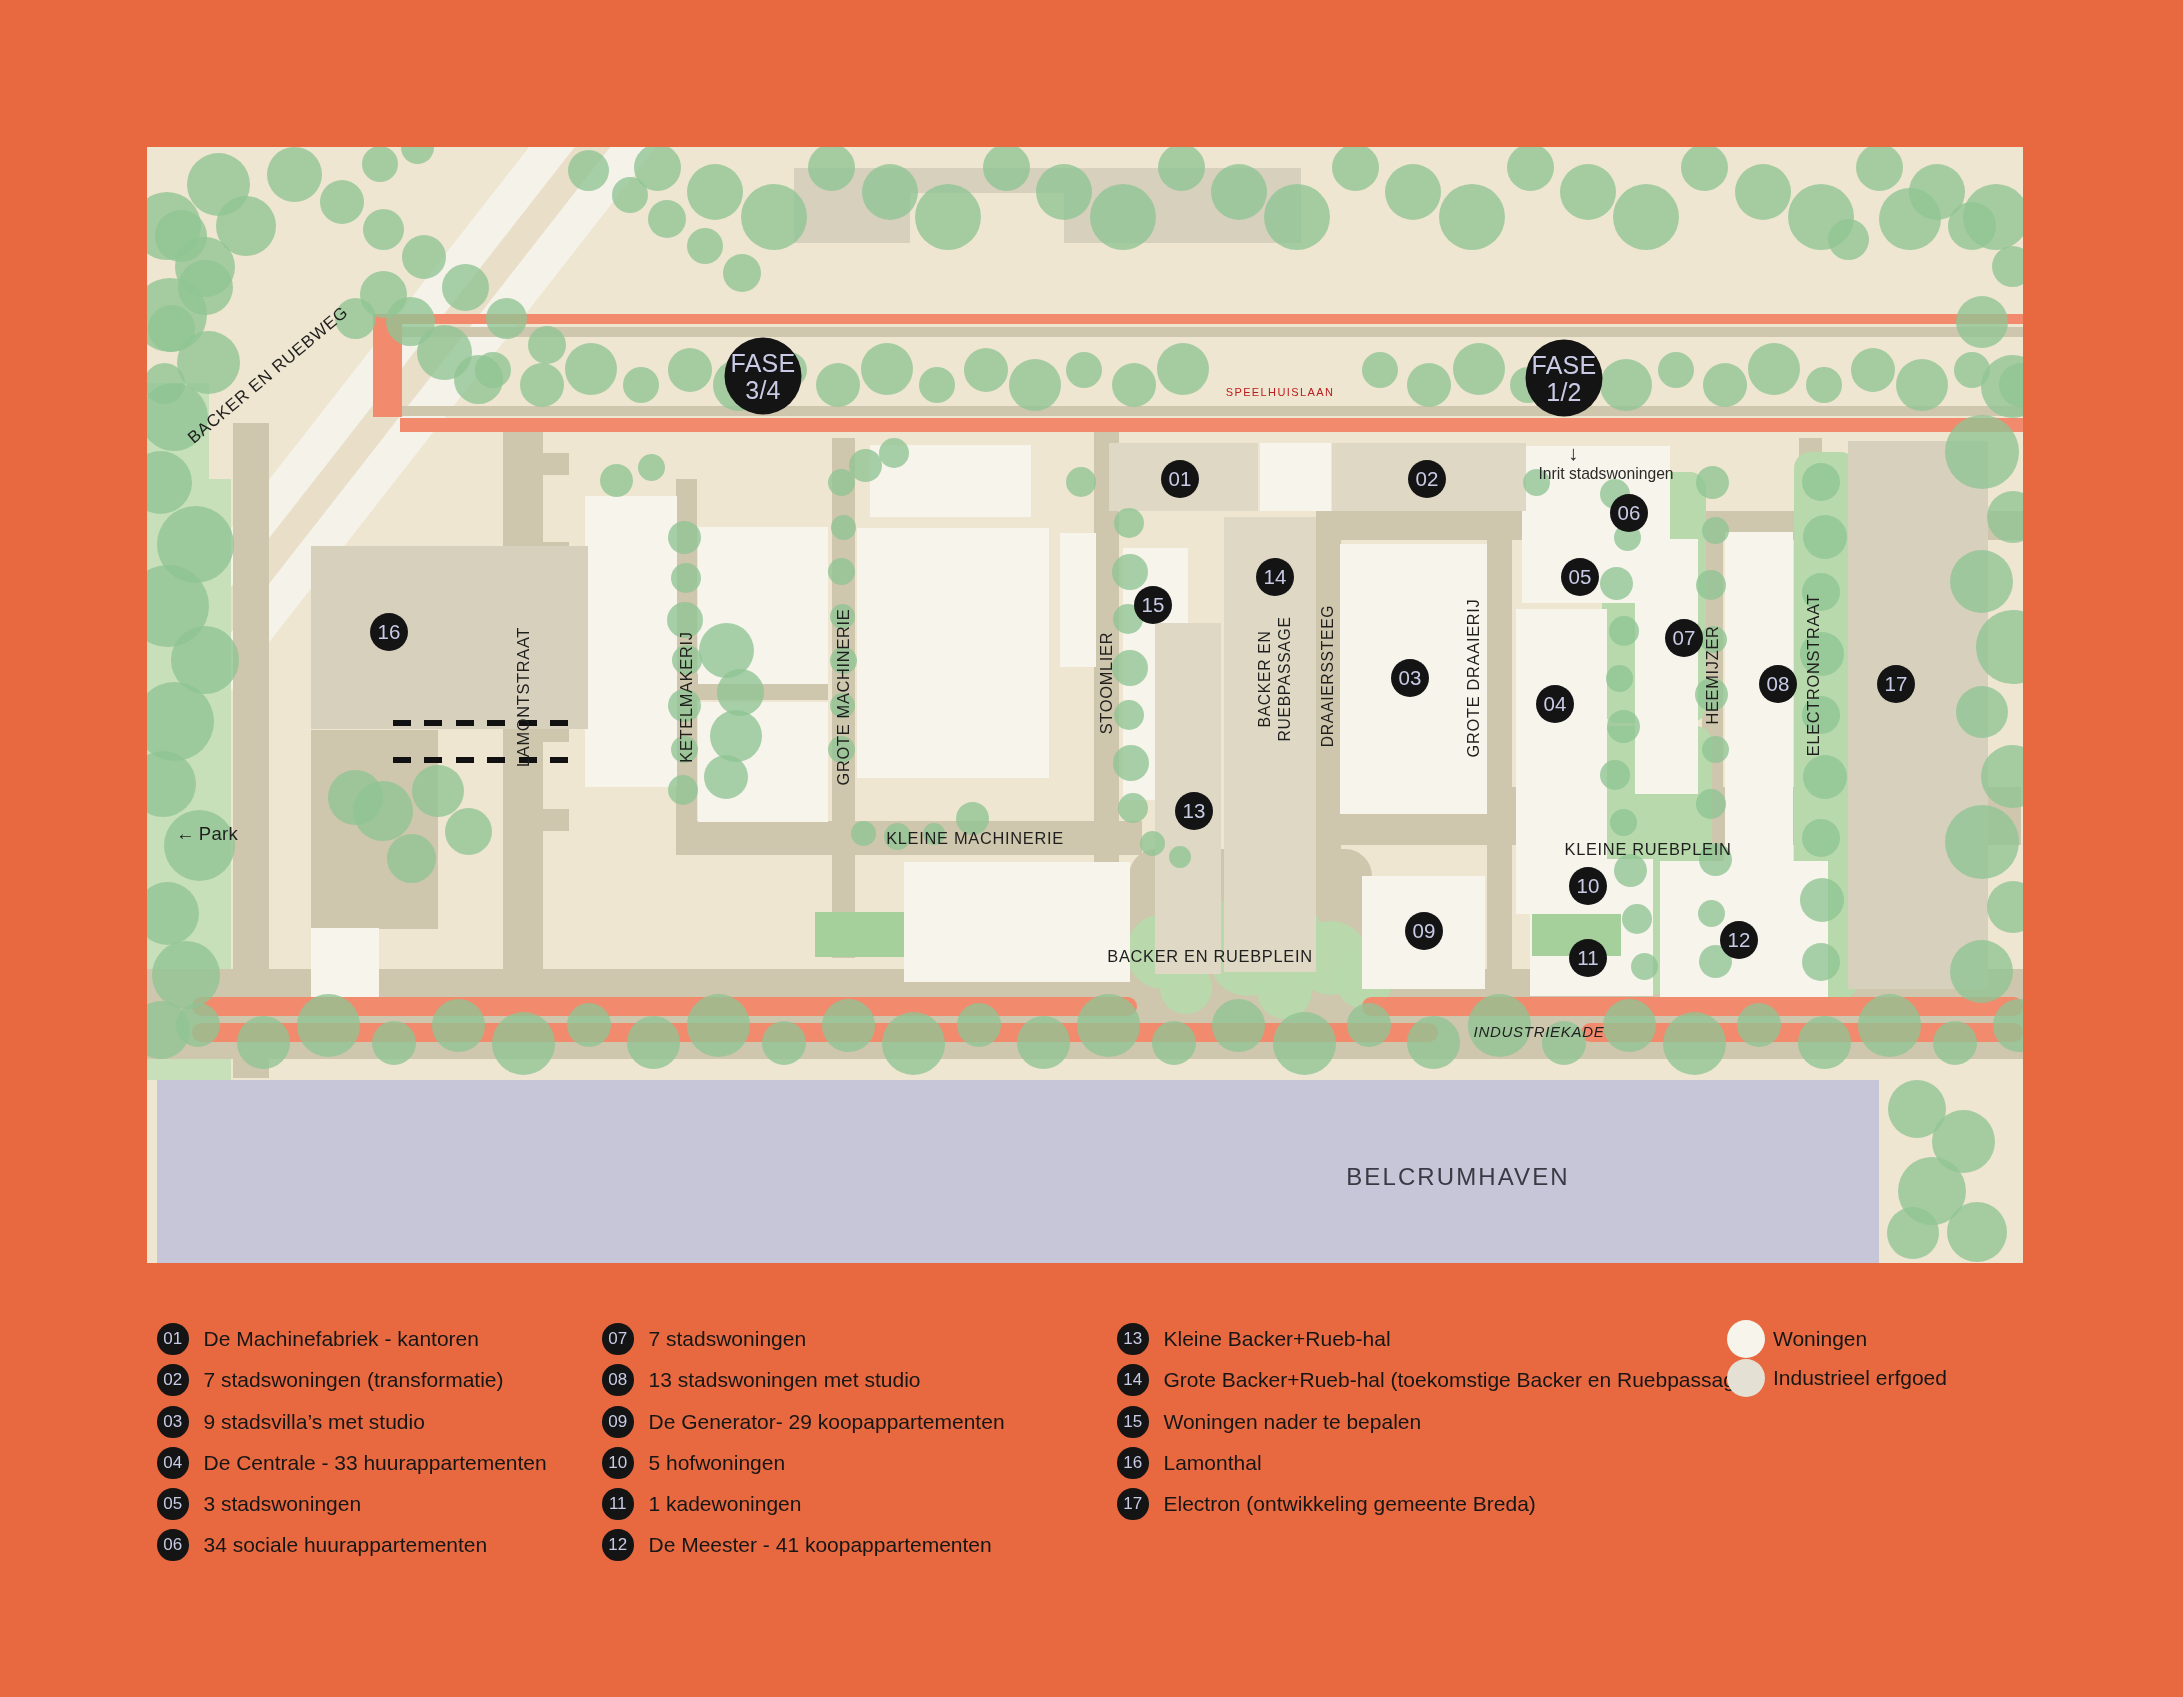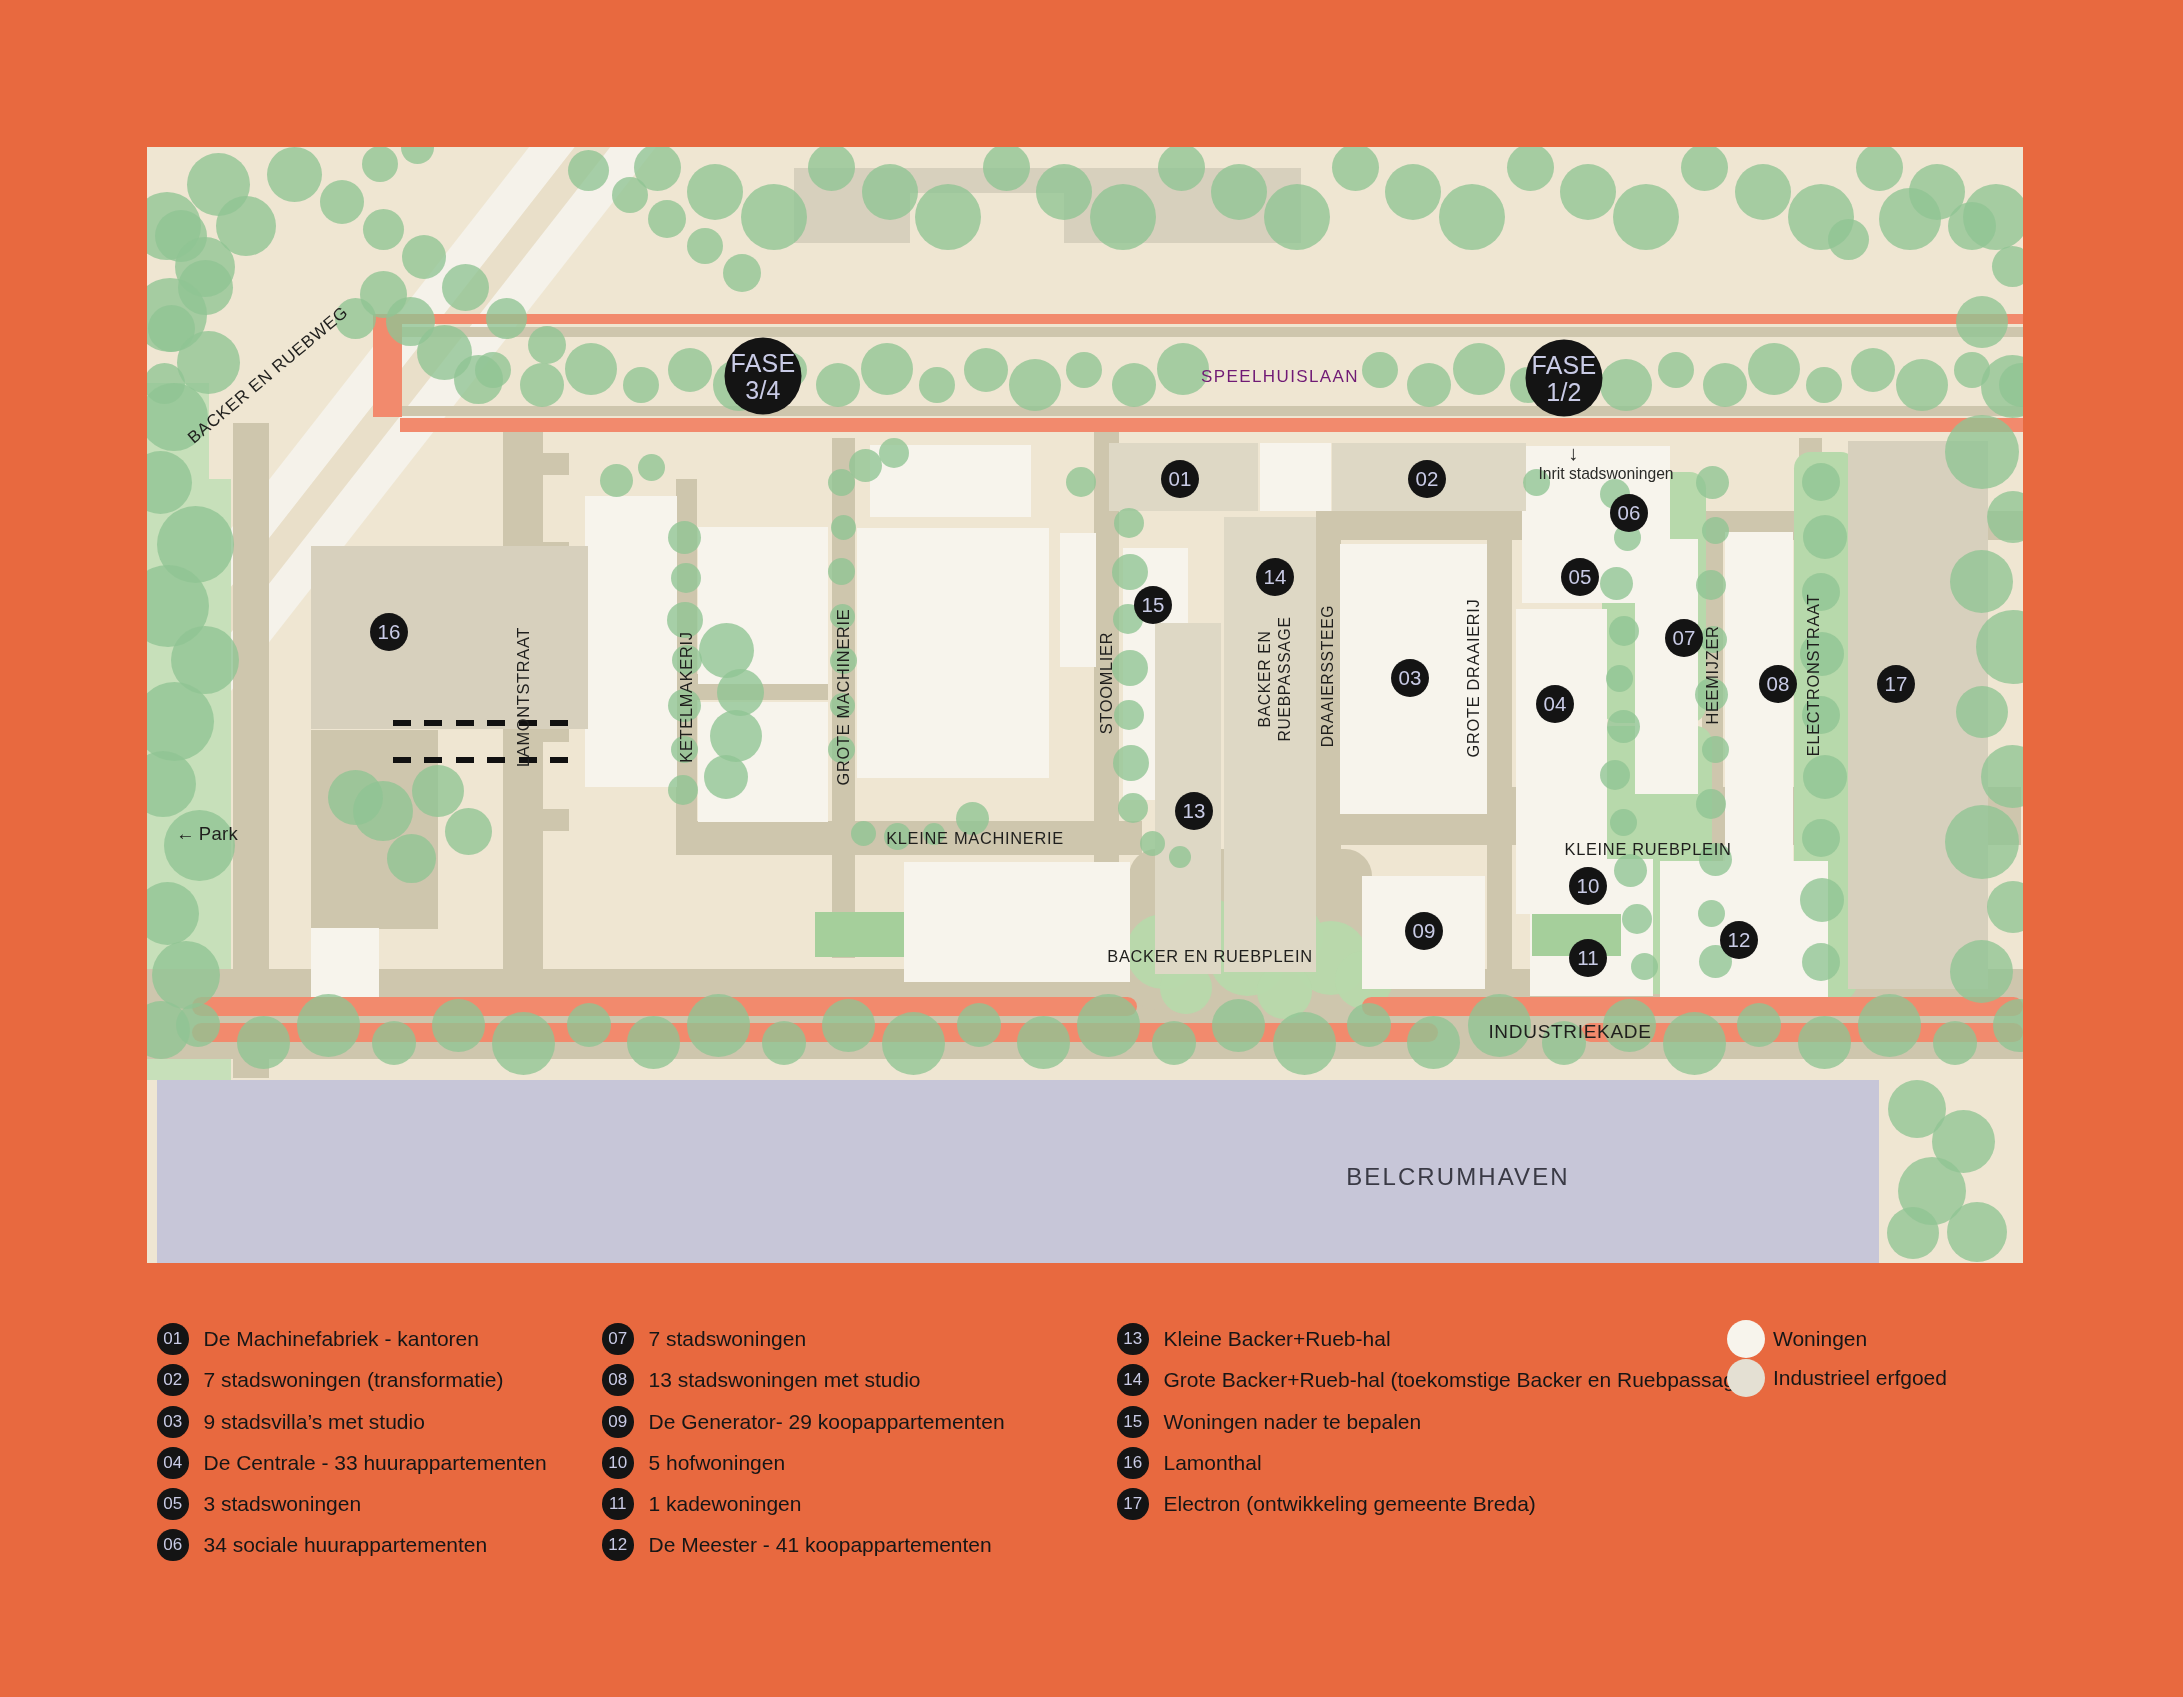--- a/index.html
+++ b/index.html
@@ -346,33 +346,33 @@
       <div class="dash" style="left: 340px; top: 573px;"></div>
       <div class="dash" style="left: 372px; top: 573px;"></div>
       <div class="dash" style="left: 403px; top: 573px;"></div>
       <div class="dash" style="left: 246px; top: 610px;"></div>
       <div class="dash" style="left: 277px; top: 610px;"></div>
       <div class="dash" style="left: 309px; top: 610px;"></div>
       <div class="dash" style="left: 340px; top: 610px;"></div>
       <div class="dash" style="left: 372px; top: 610px;"></div>
       <div class="dash" style="left: 403px; top: 610px;"></div>
       <div class="slabel" style="left: 121px; top: 228px; font-size: 17px; letter-spacing: 0.7px; color: rgb(31, 31, 29); transform: translate(-50%, -50%) rotate(-40deg);">BACKER EN RUEBWEG</div>
-      <div class="slabel" style="left: 1133px; top: 230px; font-size: 17px; letter-spacing: 1.4px; color: #701a75;">SPEELHUISLAAN</div>
+      <div class="slabel" style="left: 1133px; top: 246px; font-size: 11px; letter-spacing: 1.4px; color: #b91c1c;">SPEELHUISLAAN</div>
       <div class="slabel vert" style="left: 376px; top: 550px; font-size: 16.4px; letter-spacing: 0.7px; color: rgb(31, 31, 29);">LAMONTSTRAAT</div>
       <div class="slabel vert" style="left: 539px; top: 550px; font-size: 16.4px; letter-spacing: 0.7px; color: rgb(31, 31, 29);">KETELMAKERIJ</div>
       <div class="slabel vert" style="left: 696px; top: 550px; font-size: 16.4px; letter-spacing: 0.7px; color: rgb(31, 31, 29);">GROTE MACHINERIE</div>
       <div class="slabel vert" style="left: 959px; top: 536px; font-size: 16.4px; letter-spacing: 0.7px; color: rgb(31, 31, 29);">STOOMLIER</div>
       <div class="slabel vert" style="left: 1181px; top: 529px; font-size: 15.7px; letter-spacing: 0.7px; color: rgb(31, 31, 29);">DRAAIERSSTEEG</div>
       <div class="slabel vert" style="left: 1326px; top: 531px; font-size: 16.4px; letter-spacing: 0.7px; color: rgb(31, 31, 29);">GROTE DRAAIERIJ</div>
       <div class="slabel vert" style="left: 1565px; top: 528px; font-size: 16.4px; letter-spacing: 0.7px; color: rgb(31, 31, 29);">HEEMIJZER</div>
       <div class="slabel vert" style="left: 1666px; top: 528px; font-size: 16.4px; letter-spacing: 0.7px; color: rgb(31, 31, 29);">ELECTRONSTRAAT</div>
       <div class="slabel" style="left: 828px; top: 691px; font-size: 16.4px; letter-spacing: 0.7px; color: rgb(31, 31, 29);">KLEINE MACHINERIE</div>
       <div class="slabel" style="left: 1501px; top: 702px; font-size: 16.4px; letter-spacing: 0.7px; color: rgb(31, 31, 29);">KLEINE RUEBPLEIN</div>
       <div class="slabel" style="left: 1063px; top: 809px; font-size: 16.4px; letter-spacing: 0.7px; color: rgb(31, 31, 29);">BACKER EN RUEBPLEIN</div>
-      <div class="slabel" style="left: 1423px; top: 885px; font-size: 19px; letter-spacing: 0.7px; color: rgb(31, 31, 29);">INDUSTRIEKADE</div>
+      <div class="slabel" style="left: 1392px; top: 885px; font-size: 15px; letter-spacing: 0.7px; color: rgb(31, 31, 29); font-style: italic;">INDUSTRIEKADE</div>
       <div class="slabel" style="left: 1311px; top: 1030px; font-size: 24px; letter-spacing: 2.1px; color: rgb(58, 58, 69);">BELCRUMHAVEN</div>
       <div class="slabel" style="left: 1459px; top: 327px; font-size: 15.7px; letter-spacing: 0px; color: rgb(42, 42, 40);">Inrit stadswoningen</div>
       <div class="slabel" style="left: 1426px; top: 306px; font-size: 20.5px; letter-spacing: 0px; color: rgb(42, 42, 40);">↓</div>
       <div class="slabel vert" style="left: 1128px; top: 532px; font-size: 15.7px; letter-spacing: 0.7px;"><div>BACKER EN</div><div>RUEBPASSAGE</div></div>
       <div class="slabel" style="left: 60px; top: 687px; font-size: 18.5px; letter-spacing: 0.3px;"><span>←</span><span style="margin-left: 4.1px;">Park</span></div>
       <div class="fase" style="left: 616px; top: 229px;">
         <div>FASE</div>
         <div>3/4</div>
       </div>
       <div class="fase" style="left: 1417px; top: 231px;">

